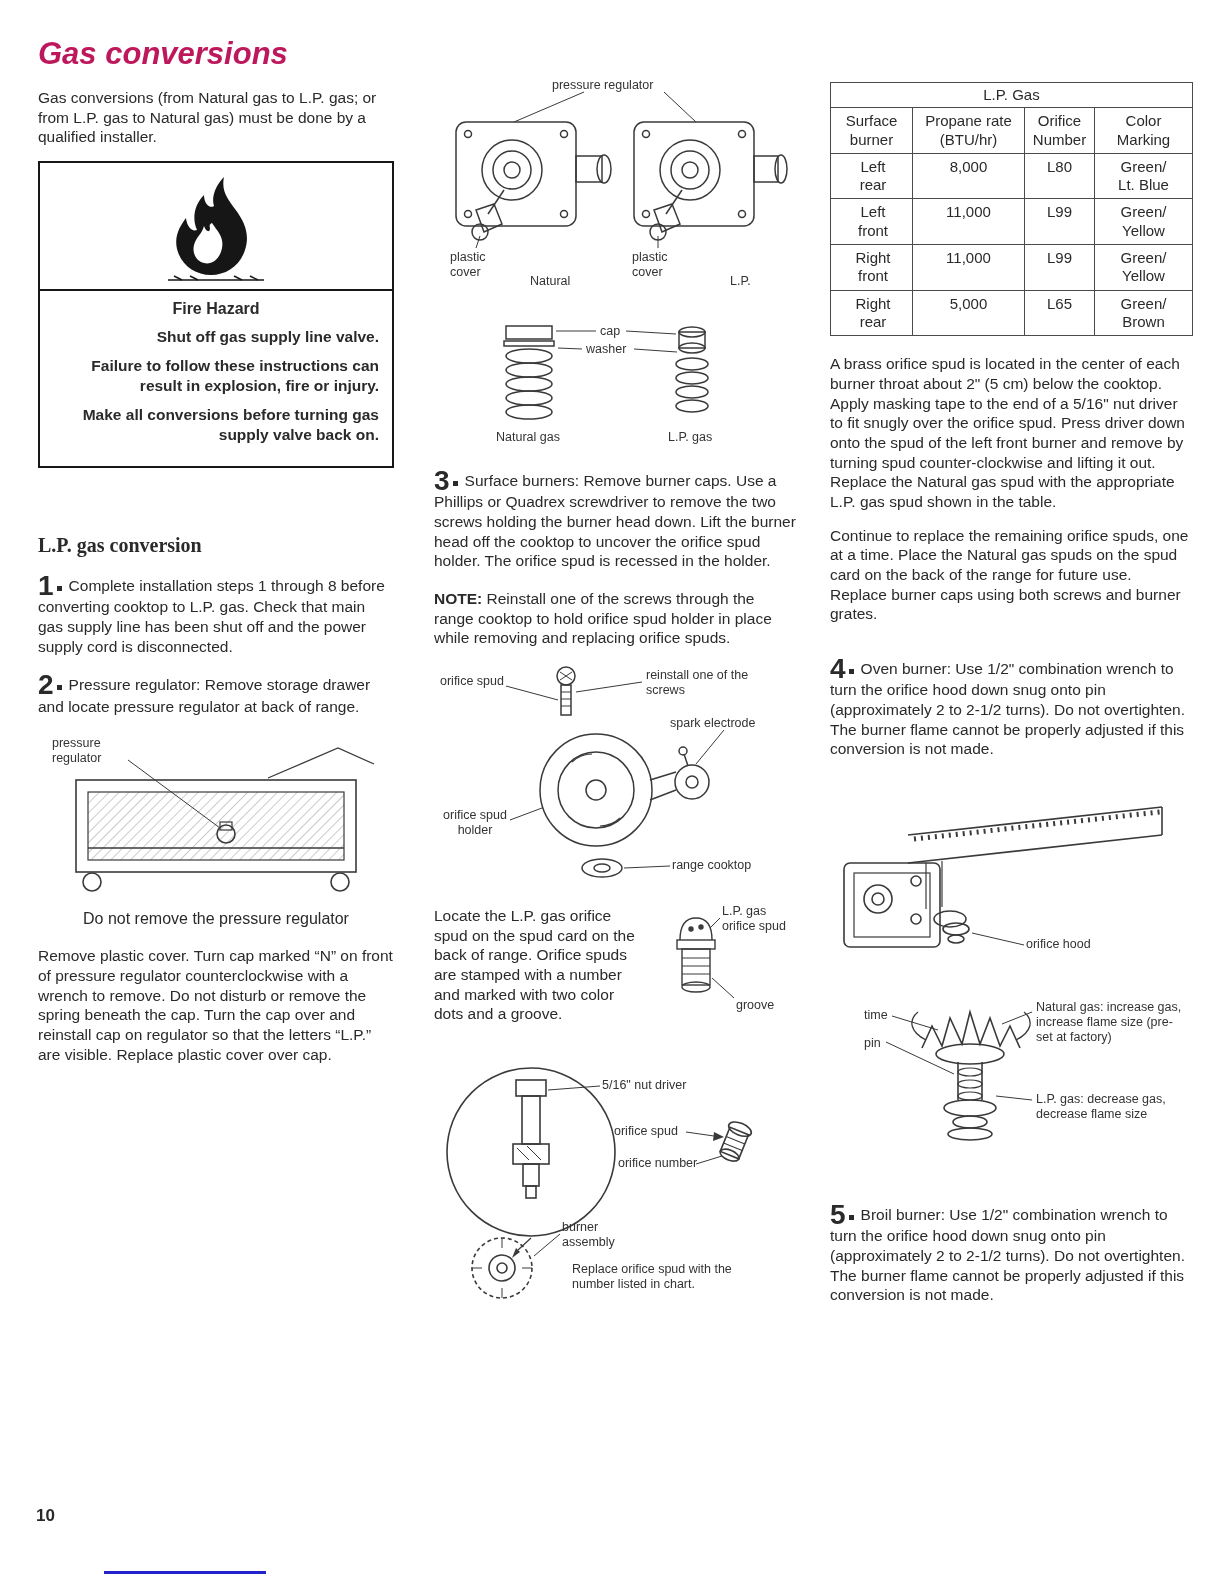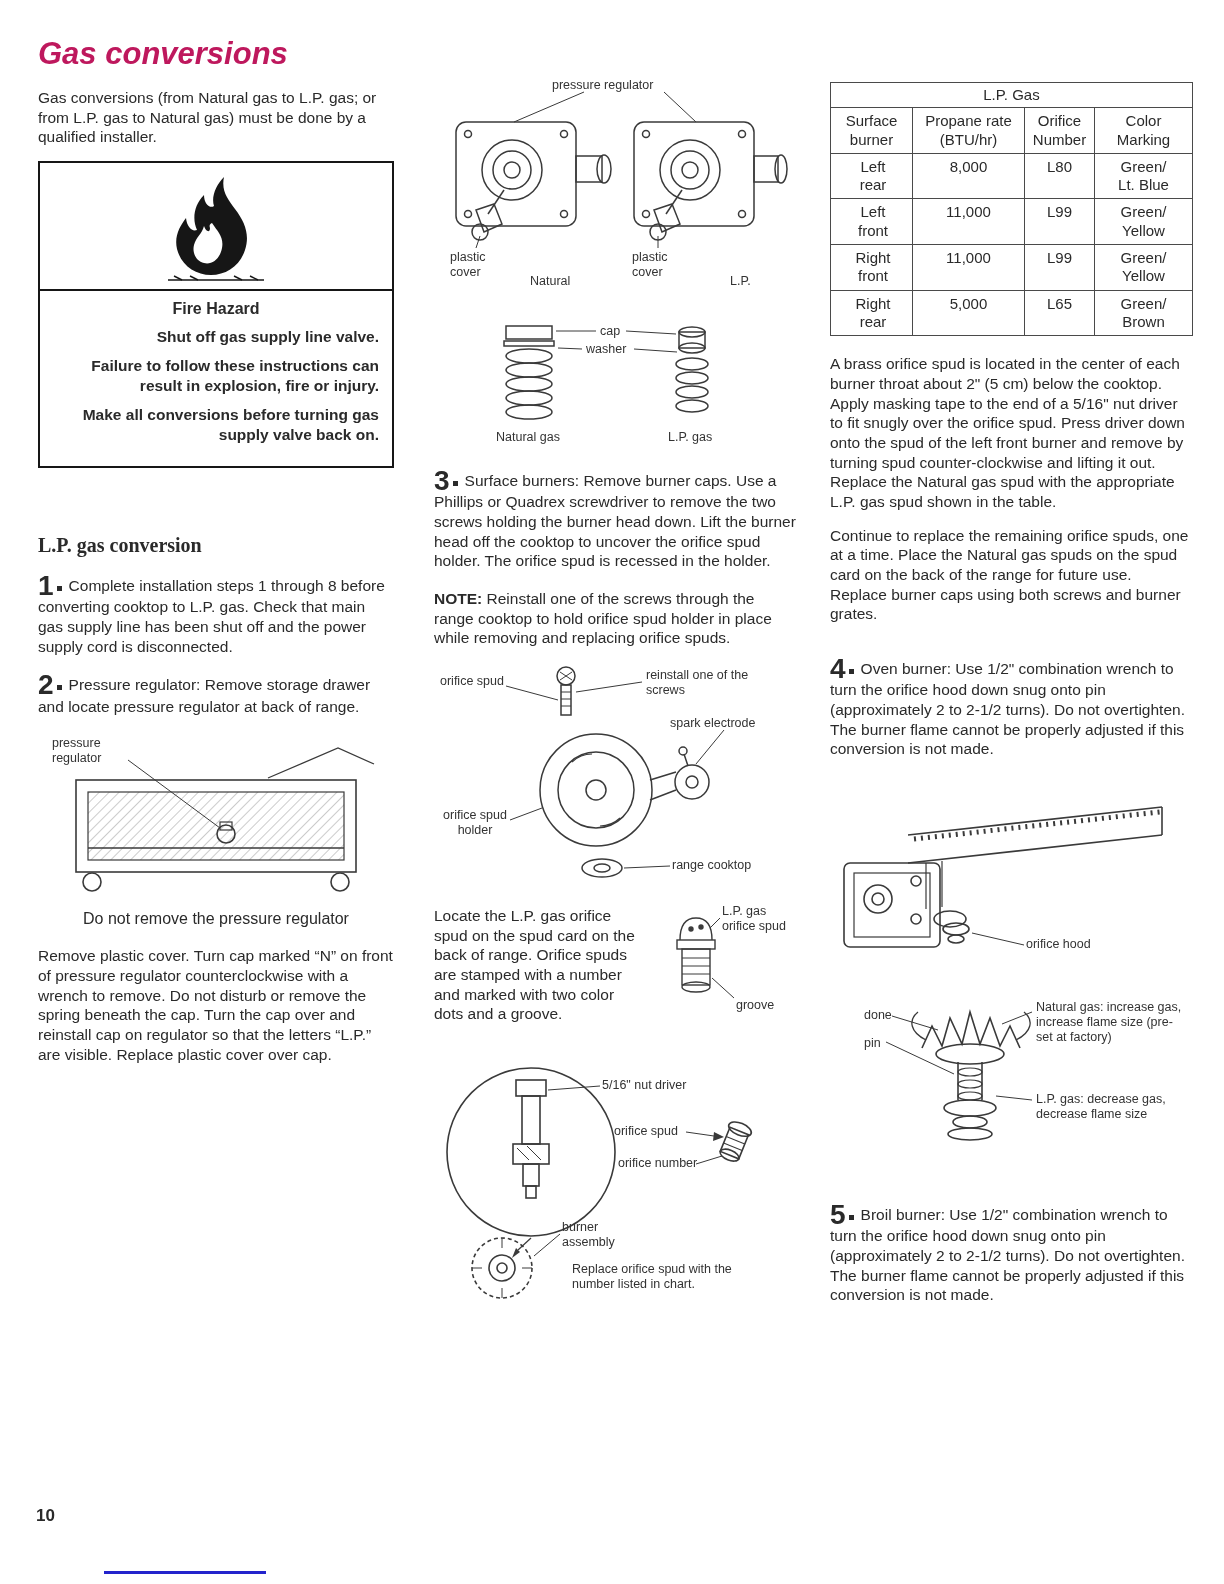--- a/index.html
+++ b/index.html
@@ -398,21 +398,21 @@
           <ellipse cx="140" cy="100" rx="12" ry="4" stroke-width="1.2"></ellipse>
           <ellipse cx="140" cy="112" rx="26" ry="8"></ellipse>
           <ellipse cx="140" cy="126" rx="17" ry="6"></ellipse>
           <ellipse cx="140" cy="138" rx="22" ry="6"></ellipse>
           <line x1="62" y1="20" x2="108" y2="34" stroke-width="1"></line>
           <line x1="56" y1="46" x2="124" y2="78" stroke-width="1"></line>
           <line x1="202" y1="16" x2="172" y2="28" stroke-width="1"></line>
           <line x1="202" y1="104" x2="166" y2="100" stroke-width="1"></line>
         </g>
       </svg>
-      <span class="lbl" style="left:34px;top:12px;">done</span>
+      <span class="lbl" style="left:34px;top:12px;">time</span>
       <span class="lbl" style="left:34px;top:40px;">pin</span>
       <span class="lbl" style="left:206px;top:4px;width:152px;">Natural gas: increase gas, increase flame size (pre-set at factory)</span>
       <span class="lbl" style="left:206px;top:96px;width:152px;">L.P. gas: decrease gas, decrease flame size</span>
     </div>
 
     <p class="body step"><span class="stepnum">5</span><span class="stepdot"></span><span>Broil burner: Use 1/2" combination wrench to turn the orifice hood down snug onto pin (approximately 2 to 2-1/2 turns). Do not overtighten. The burner flame cannot be properly adjusted if this conversion is not made.</span></p>
   </div>
 
   <div class="pagenum">10</div>
   <div class="footer-link"></div>

